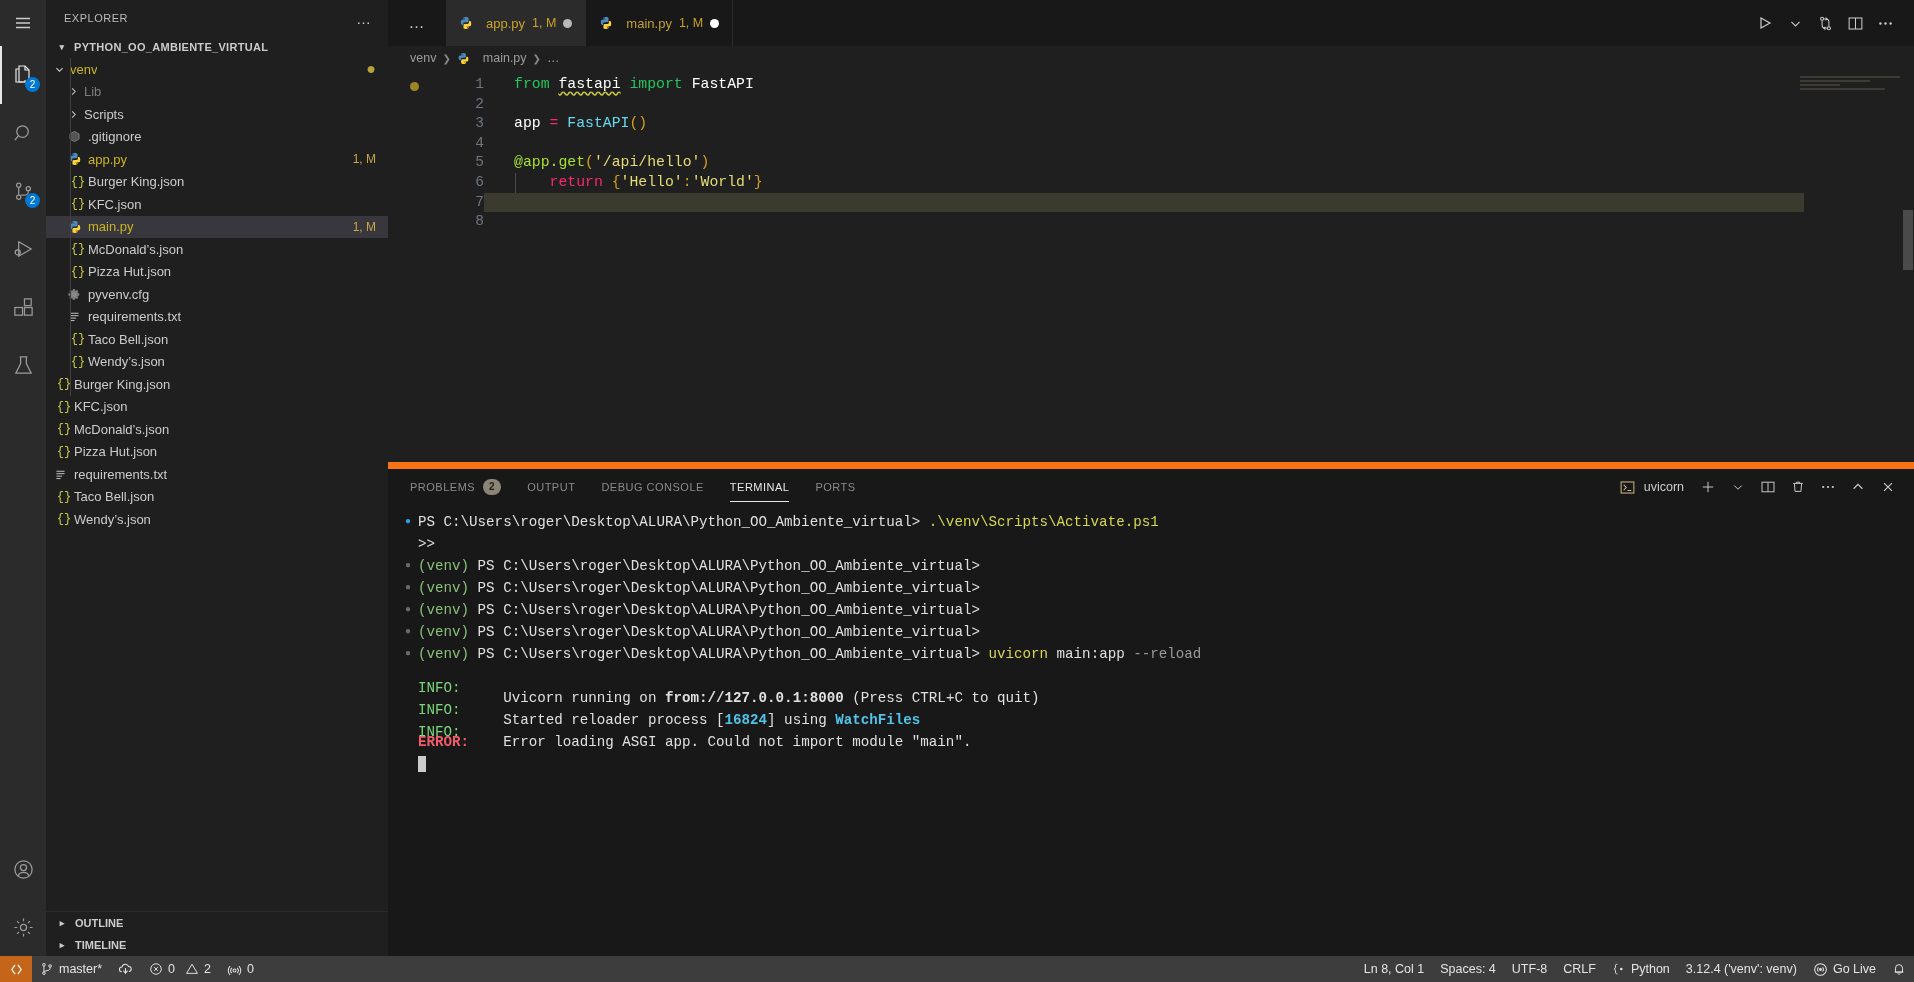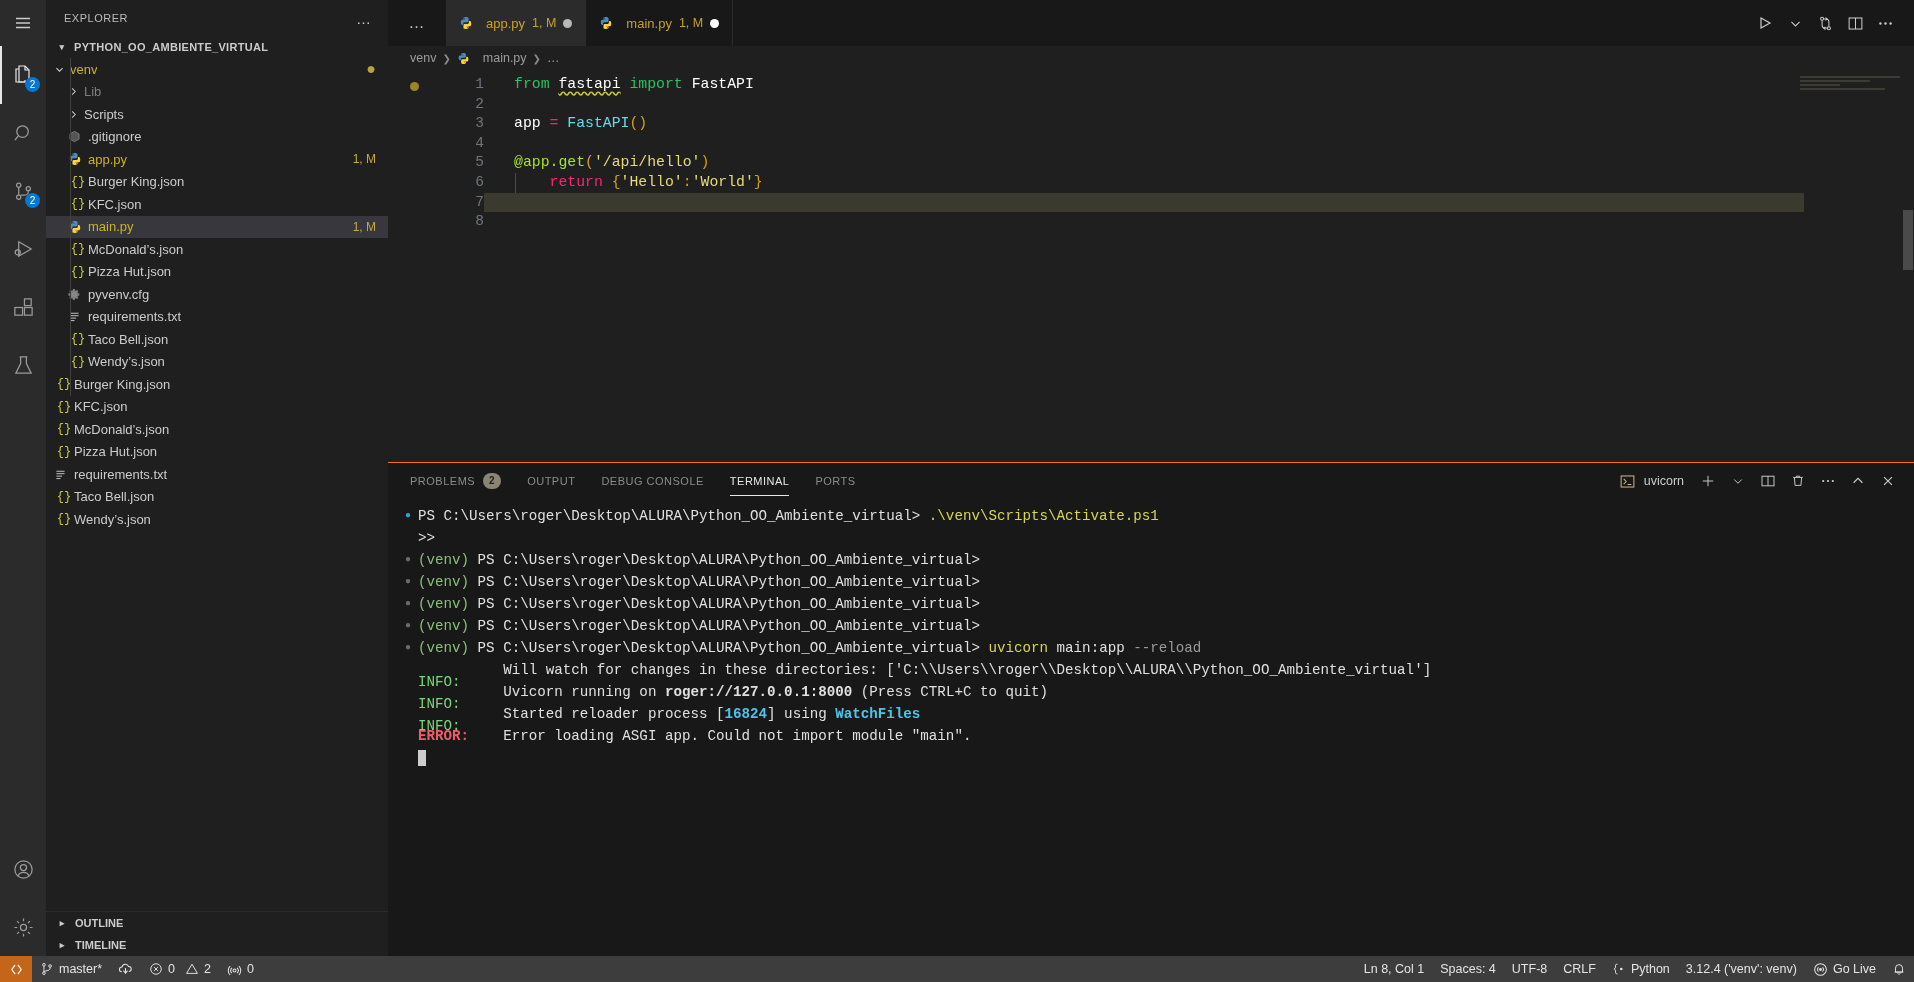--- a/index.html
+++ b/index.html
@@ -117,21 +117,21 @@
   .k-paren { color: #d4a017; }
   .k-deco { color: #a6e22e; }
   .k-brace { color: #d4a017; }
   .indent-line { position: absolute; left: 0px; top: 0; bottom: 0; width: 1px; background: #4a4a4a; }
   .minimap { position: absolute; right: 14px; top: 6px; width: 100px; height: 40px; opacity: .5; }
   .minimap i { display: block; height: 2px; background: #5a5a4a; margin-bottom: 2px; }
   .editor-scroll { position: absolute; right: 0; top: 0; width: 14px; bottom: 0; }
   .editor-scroll .thumb { position: absolute; right: 1px; top: 140px; width: 10px; height: 60px; background: #4a4a4a; }
 
   
-  .panel { height: 494px; flex: 0 0 494px; background: #181818; display: flex; flex-direction: column; border-top: 1px solid #f97316; }
+  .panel { height: 494px; flex: 0 0 494px; background: #181818; display: flex; flex-direction: column; border-top: 7px solid #f97316; }
   .panel-head { height: 36px; display: flex; align-items: center; padding-left: 22px; }
   .ptab {
     font-size: 11px; letter-spacing: .5px; color: #8b8b8b; margin-right: 26px; position: relative;
     height: 36px; display: flex; align-items: center; gap: 8px;
   }
   .ptab.active { color: #e7e7e7; }
   .ptab.active::after { content: ""; position: absolute; bottom: 3px; left: 0; right: 0; height: 1px; background: #e7e7e7; }
   .pbadge {
     background: #8c8575; color: #1f1f1f; border-radius: 9px; font-size: 10px; min-width: 18px;
     height: 16px; line-height: 16px; text-align: center; padding: 0 5px; font-weight: bold;
@@ -571,22 +571,22 @@
           </div>
         </div>
         <div class="terminal" id="terminal">
             <div class="tline"><span class="tmark blue">●</span><span class="t-white">PS C:\Users\roger\Desktop\ALURA\Python_OO_Ambiente_virtual&gt; </span><span class="t-cmd">.\venv\Scripts\Activate.ps1</span></div>
             <div class="tline"><span class="tmark "></span><span class="t-white">&gt;&gt;</span></div>
             <div class="tline"><span class="tmark grey">●</span><span class="t-venv">(venv) </span><span class="t-white">PS C:\Users\roger\Desktop\ALURA\Python_OO_Ambiente_virtual&gt;</span></div>
             <div class="tline"><span class="tmark grey">●</span><span class="t-venv">(venv) </span><span class="t-white">PS C:\Users\roger\Desktop\ALURA\Python_OO_Ambiente_virtual&gt;</span></div>
             <div class="tline"><span class="tmark grey">●</span><span class="t-venv">(venv) </span><span class="t-white">PS C:\Users\roger\Desktop\ALURA\Python_OO_Ambiente_virtual&gt;</span></div>
             <div class="tline"><span class="tmark grey">●</span><span class="t-venv">(venv) </span><span class="t-white">PS C:\Users\roger\Desktop\ALURA\Python_OO_Ambiente_virtual&gt;</span></div>
             <div class="tline"><span class="tmark grey">●</span><span class="t-venv">(venv) </span><span class="t-white">PS C:\Users\roger\Desktop\ALURA\Python_OO_Ambiente_virtual&gt; </span><span class="t-cmd">uvicorn</span><span class="t-white"> main:app </span><span class="t-dim">--reload</span></div>
-            <div class="tline"><span class="tmark "></span><span class="t-info">INFO:</span><span class="t-white">     Will watch for changes in these directories: ['C:\\Users\\roger\\Desktop\\ALURA\\Python_OO_Ambiente_virtual']</span></div>
-            <div class="tline"><span class="tmark "></span><span class="t-info">INFO:</span><span class="t-white">     Uvicorn running on </span><span class="t-bold">roger://127.0.0.1:8000</span><span class="t-white"> (Press CTRL+C to quit)</span></div>
+            <div class="tline"><span class="tmark "></span><span class="t-info">INFO:</span></div>
+            <div class="tline"><span class="tmark "></span><span class="t-info">INFO:</span><span class="t-white">     Uvicorn running on </span><span class="t-bold">from://127.0.0.1:8000</span><span class="t-white"> (Press CTRL+C to quit)</span></div>
             <div class="tline"><span class="tmark "></span><span class="t-info">INFO:</span><span class="t-white">     Started reloader process [</span><span class="t-num">16824</span><span class="t-white">] using </span><span class="t-cyan">WatchFiles</span></div>
             <div class="tline"><span class="tmark "></span><span class="t-error">ERROR:</span><span class="t-white">    Error loading ASGI app. Could not import module "main".</span></div>
             <div class="tline"><span class="tmark"></span><span class="cursor"></span></div>
           </div>
       </div>
     </div>
   </div>
 
   <div class="statusbar">
     <div class="sb-remote">

